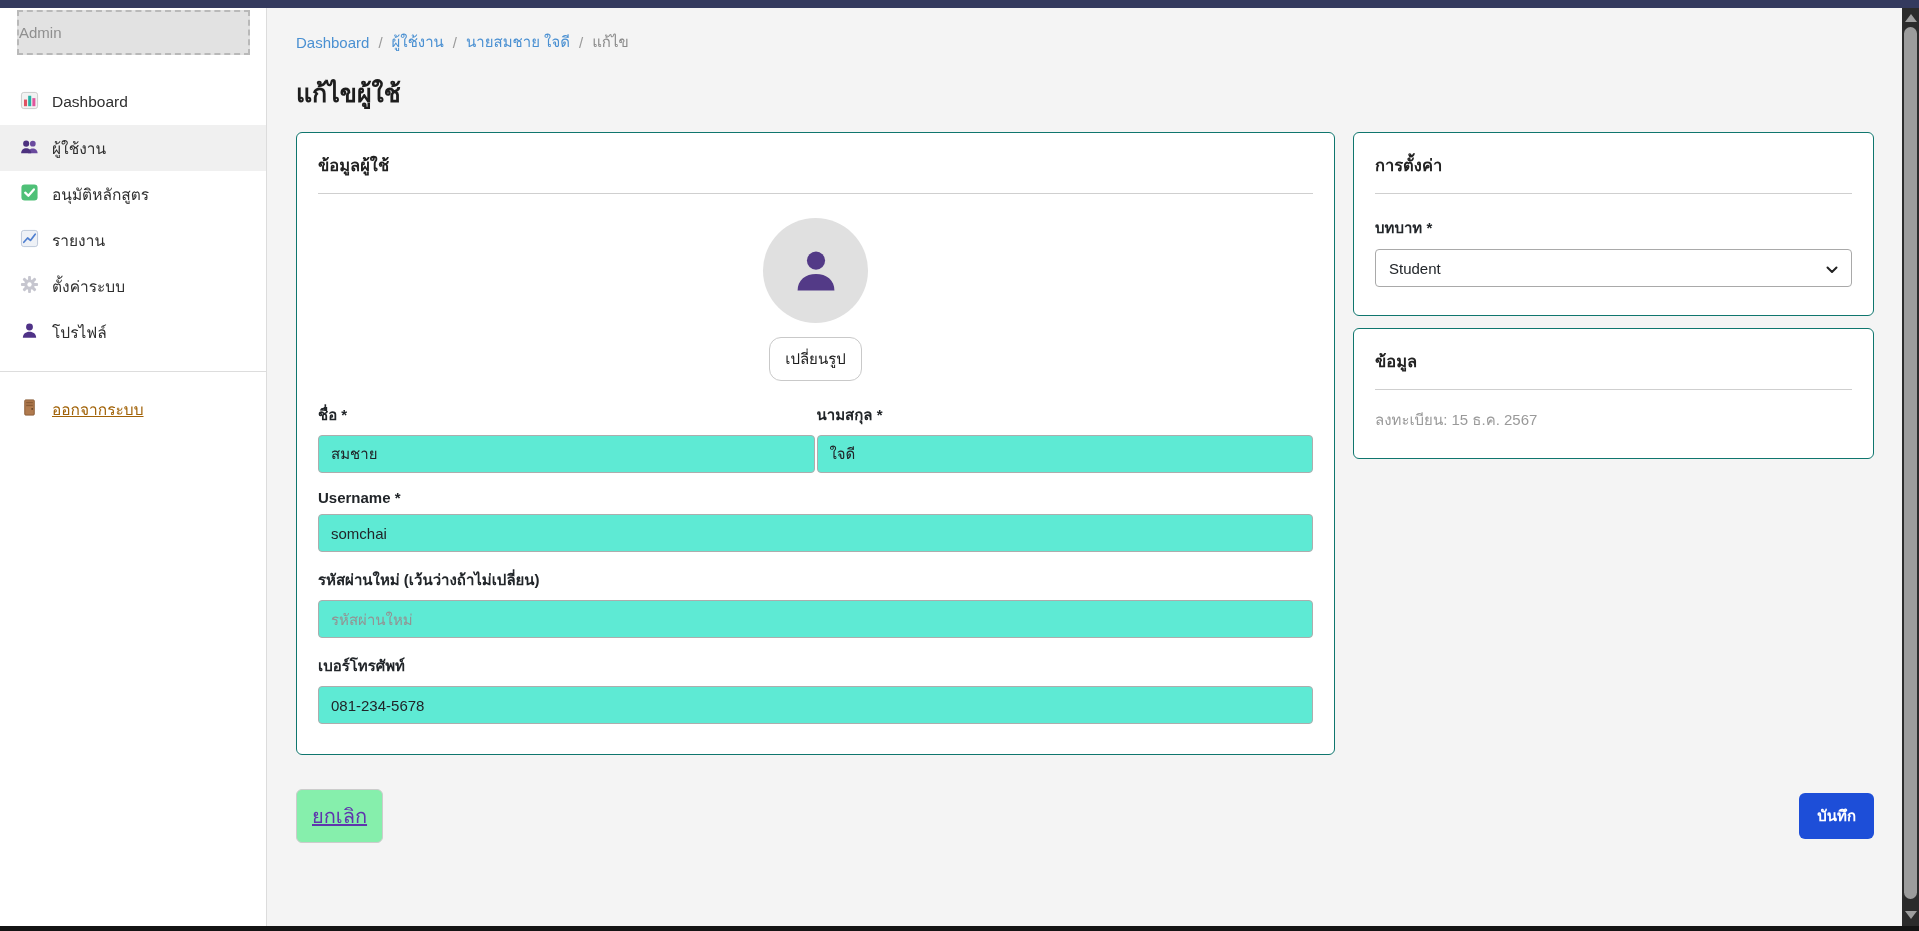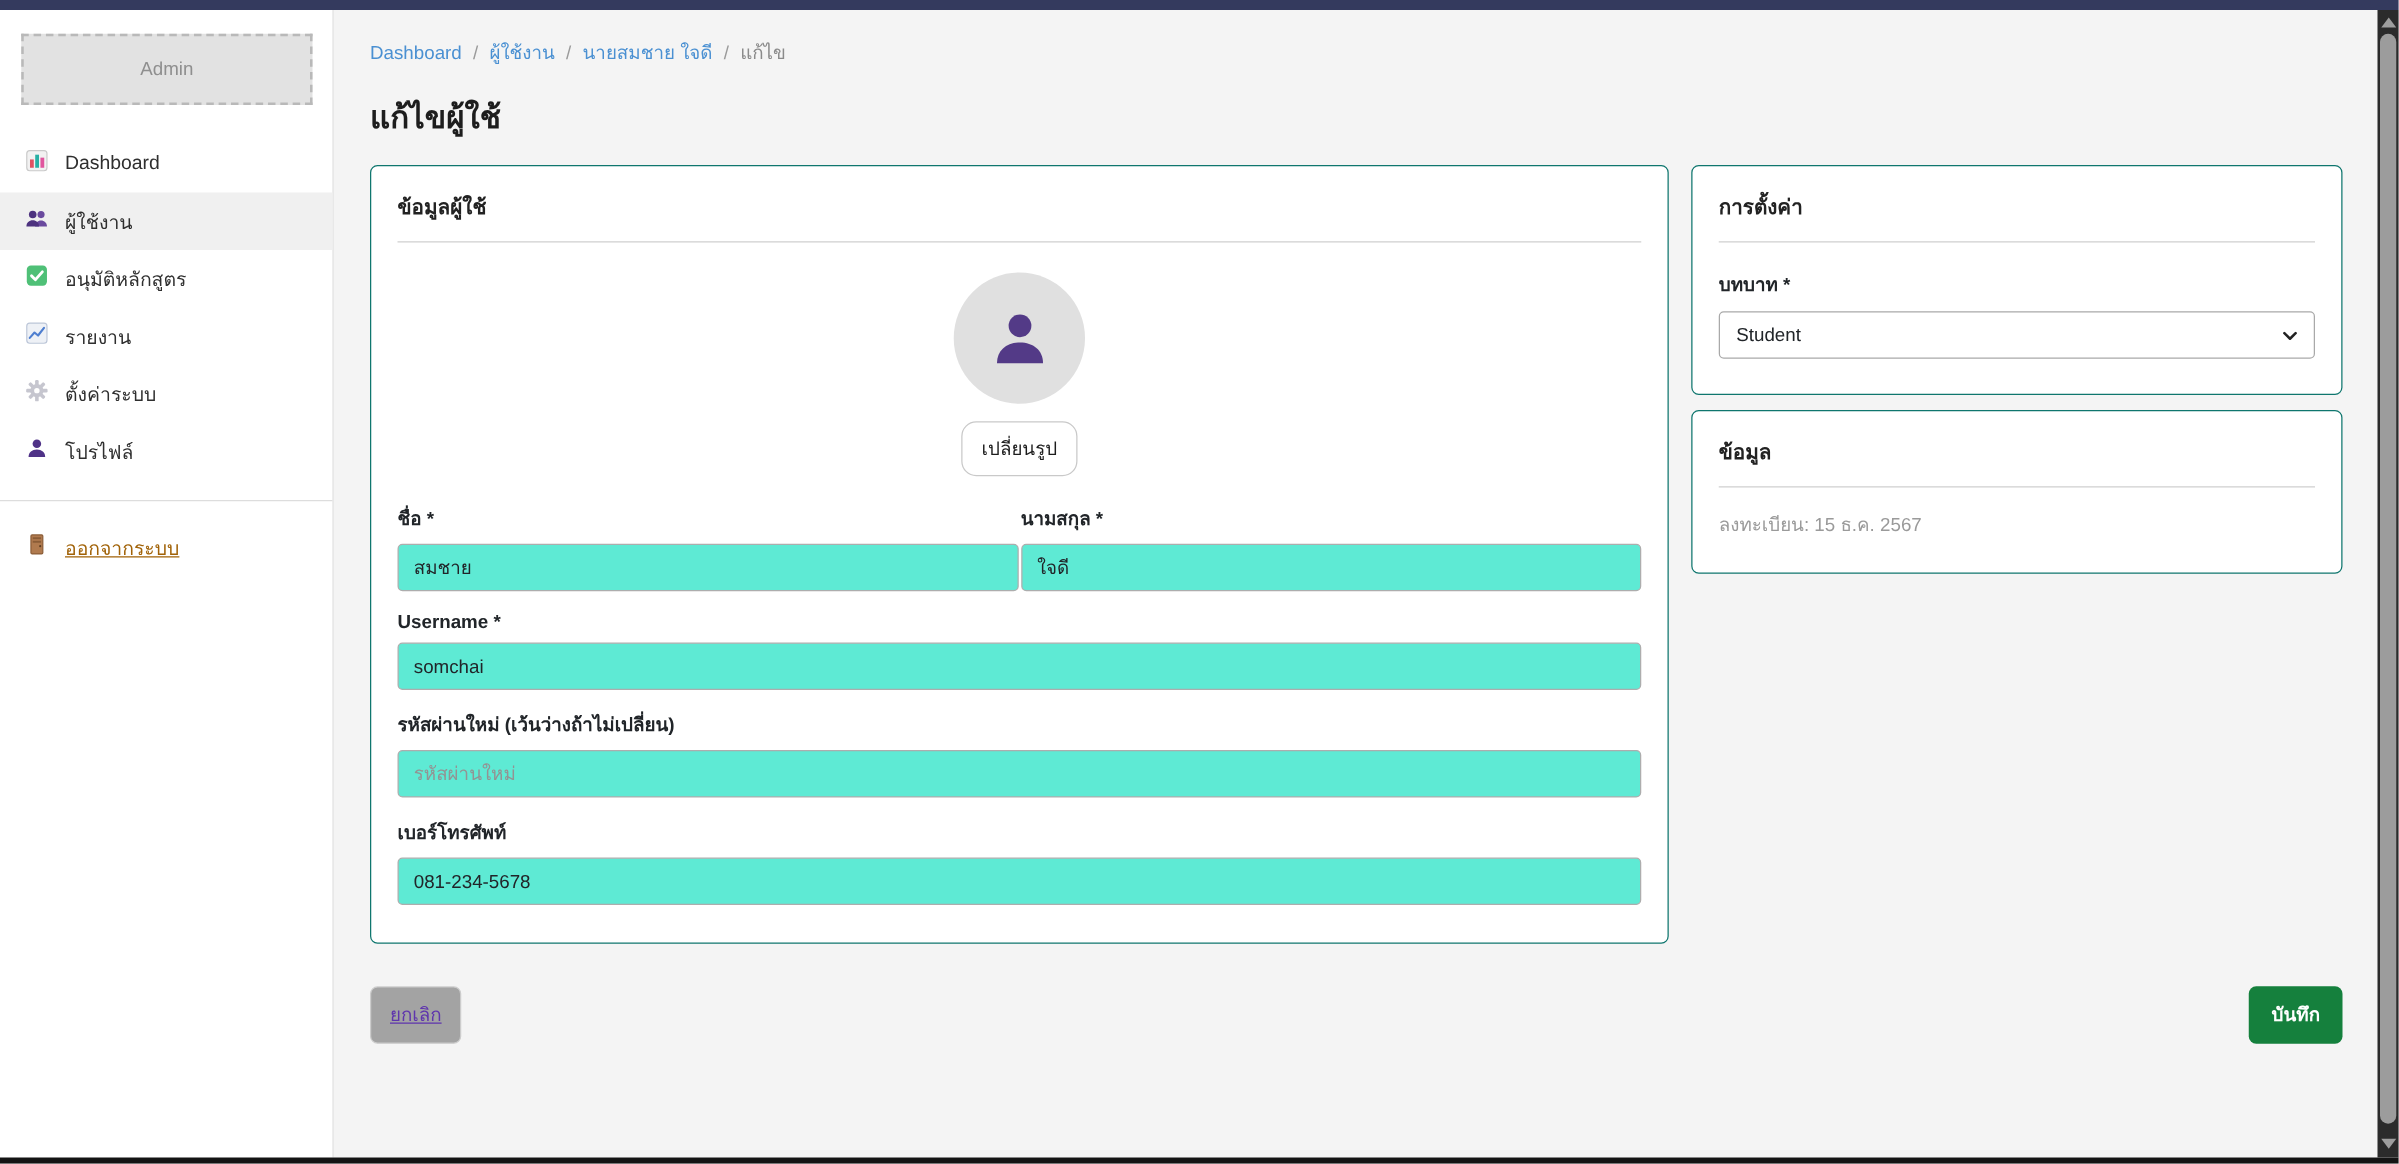--- a/index.html
+++ b/index.html
@@ -12,23 +12,23 @@
     color: #212529;
   }
   .top-bar { position: absolute; top: 0; left: 0; width: 100%; height: 8px; background: #343a5e; z-index: 5; }
   .bottom-bar { position: absolute; bottom: 0; left: 0; width: 100%; height: 5px; background: #141414; z-index: 6; }
 
   .app { position: absolute; top: 8px; left: 0; right: 0; bottom: 5px; display: flex; }
 
   
   .sidebar { width: 267px; background: #ffffff; border-right: 1px solid #dcdcdc; flex: 0 0 auto; }
   .brand-box {
-    margin: 19px 16px 0 17px; height: 57px;
+    margin: 2px 16px 0 17px; height: 45px;
     background: #e2e2e2; border: 2px dashed #b9b9b9;
-    display: flex; align-items: center; justify-content: center;
+    display: flex; align-items: center; 
     color: #8f8f8f; font-size: 15px;
   }
   .nav { margin-top: 24px; }
   .nav-item {
     height: 46px; display: flex; align-items: center; gap: 13px;
     padding: 0 20px; font-size: 15.5px; color: #2f2f2f; cursor: pointer;
   }
   .nav-item.active { background: #f0f0f0; }
   .nav-item svg { flex: 0 0 auto; }
   .side-divider { border-top: 1px solid #ddd; margin: 16px 0 14px 0; }
@@ -89,26 +89,26 @@
     display: flex; align-items: center; justify-content: space-between;
     padding: 0 13px; font-size: 15px; color: #212529; cursor: pointer;
   }
   .info-text { font-size: 15px; color: #9a9a9a; }
   .info-body { padding: 18px 21px 26px 21px; }
   .settings-body { padding: 22px 21px 28px 21px; }
 
   
   .actions-row { margin-top: 34px; display: flex; justify-content: space-between; align-items: center; }
   .cancel-btn {
-    background: #a3a3a3; border: 1px solid #cccccc; border-radius: 6px;
-    padding: 10px 15px; font-size: 15px; color: #5f35ad; text-decoration: underline;
+    background: #86efac; border: 1px solid #cccccc; border-radius: 6px;
+    padding: 10px 15px; font-size: 20px; color: #5f35ad; text-decoration: underline;
     cursor: pointer; font-family: inherit;
   }
   .save-btn {
-    background: #15803d; border: none; border-radius: 6px;
+    background: #1d4ed8; border: none; border-radius: 6px;
     padding: 11px 18px; font-size: 15px; color: #fff; font-weight: bold;
     cursor: pointer; font-family: inherit;
   }
 
   
   .scrollbar { position: absolute; top: 8px; right: 0; bottom: 5px; width: 17px; background: #2b2b2b; z-index: 7; }
   .scroll-up-arrow {
     position: absolute; top: 6px; left: 2.5px;
     width: 0; height: 0; border-left: 6px solid transparent; border-right: 6px solid transparent;
     border-bottom: 8px solid #9e9e9e;

